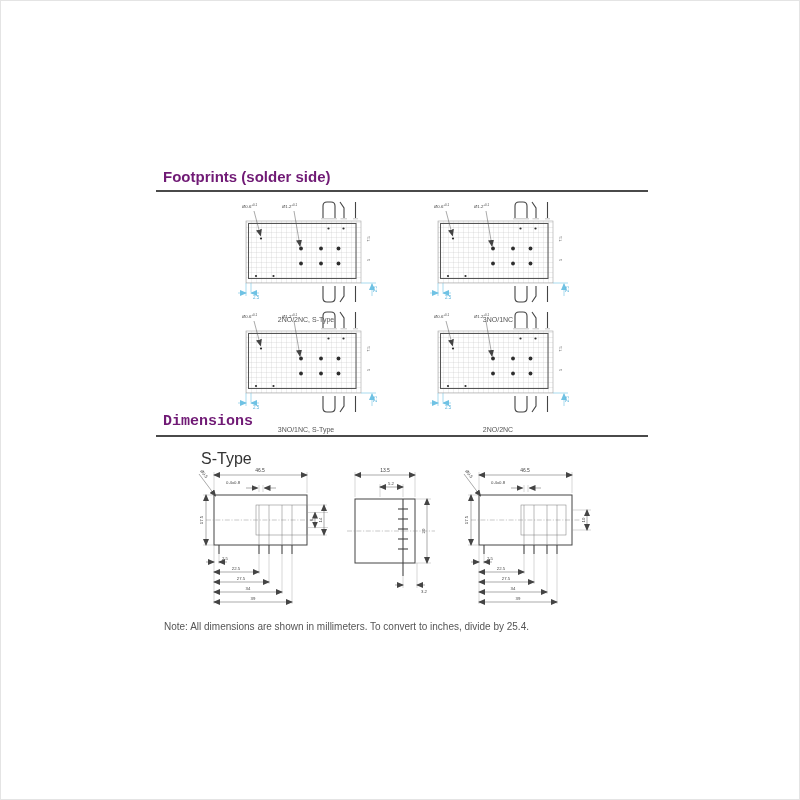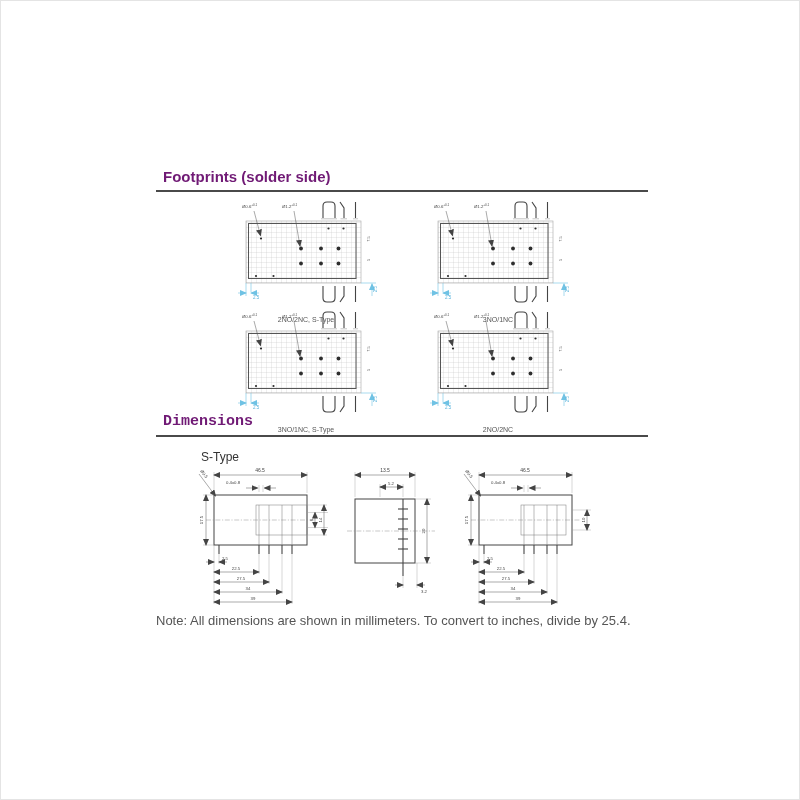--- a/index.html
+++ b/index.html
@@ -11,26 +11,26 @@
   #fp-rule{top:189px;}
   #dim-title{top:412px;font-family:Liberation Mono, monospace;}
   #dim-rule{top:434px;}
   .fig{position:absolute;width:200px;}
   .fig svg{display:block;}
   .fig-caption{width:160px;margin-top:1px;text-align:center;font-size:7px;color:#555;}
   #fig1{left:225px;top:196px;}
   #fig2{left:417px;top:196px;}
   #fig3{left:225px;top:306px;}
   #fig4{left:417px;top:306px;}
-  .subtype{position:absolute;left:200px;top:449px;font-size:12px;color:#333;}
+  .subtype{position:absolute;left:200px;top:449px;font-size:16px;color:#333;}
   .dwg{position:absolute;}
   #dwg1{left:195px;top:460px;}
   #dwg2{left:342px;top:460px;}
   #dwg3{left:460px;top:460px;}
-  .note{position:absolute;left:155px;top:612px;margin:0;font-size:13px;color:#555;}
+  .note{position:absolute;left:155px;top:612px;margin:8px;font-size:10px;color:#555;}
   
   .ext{stroke:#9b9b9b;stroke-width:0.4;fill:none;}
   .dim{stroke:#555;stroke-width:0.5;fill:none;}
   .body-ln{stroke:#444;stroke-width:1;fill:none;}
   .thin-ln{stroke:#777;stroke-width:0.5;fill:none;}
   .pin-ln{stroke:#444;stroke-width:1.1;fill:none;}
   .cl{stroke:#888;stroke-width:0.45;stroke-dasharray:5 1.6 1.2 1.6;fill:none;}
   .dtx{font-size:5px;fill:#444;}
   .dtx-s{font-size:4.3px;fill:#444;}
   .cy{stroke:#6fc2e4;stroke-width:0.6;fill:none;}

